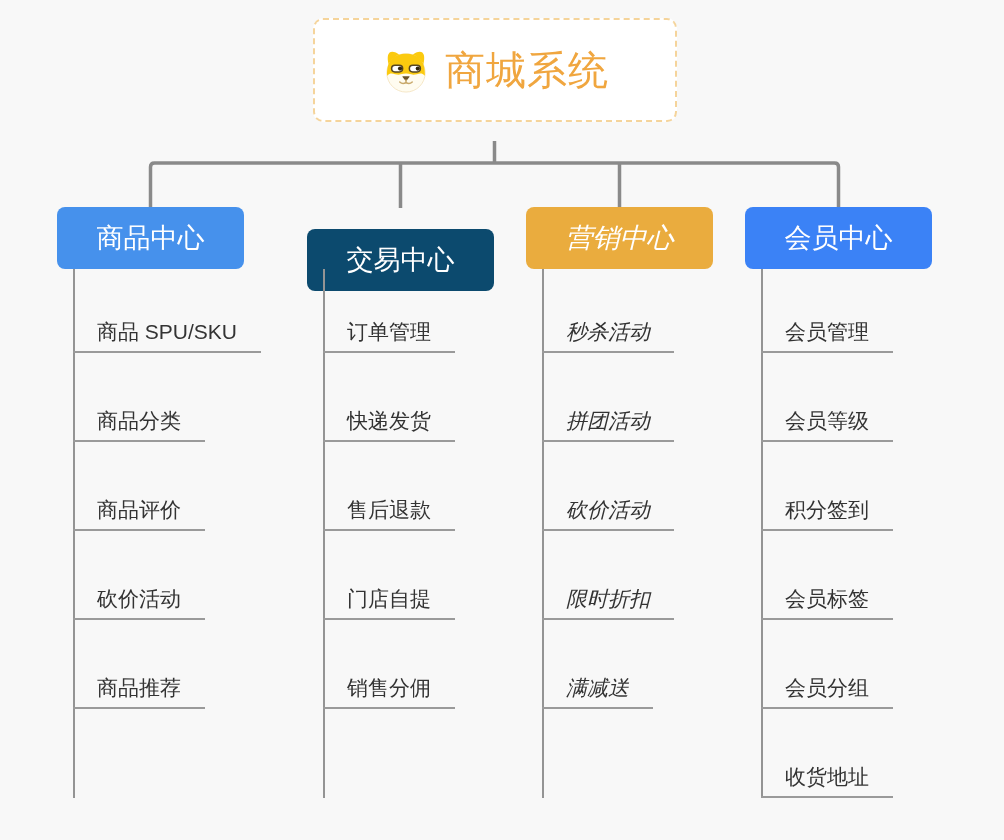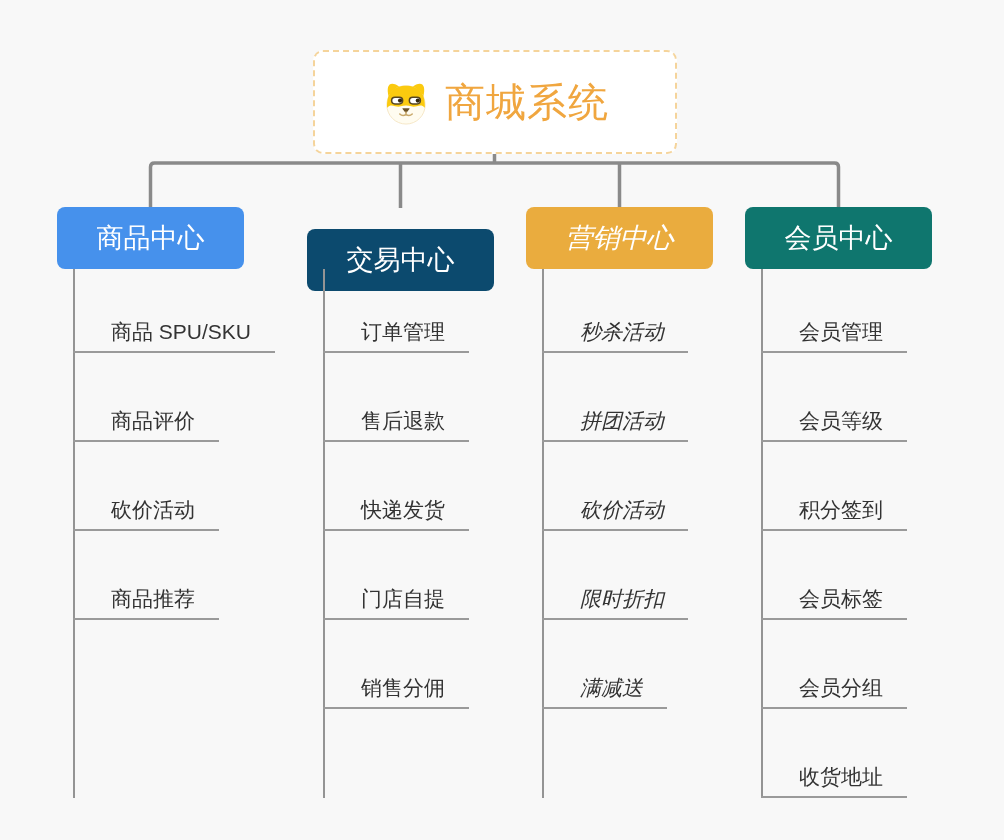--- a/index.html
+++ b/index.html
@@ -17,21 +17,21 @@
   
   .connectors {
     position: absolute;
     left: 0; top: 0;
     width: 1004px; height: 840px;
     pointer-events: none;
   }
   
   .root-node {
     position: absolute;
-    left: 313px; top: 50px;
+    left: 313px; top: 18px;
     width: 364px; height: 104px;
     box-sizing: border-box;
     background: #ffffff;
     border: 2px dashed #f5d49b;
     border-radius: 10px;
     display: flex;
     align-items: center;
     justify-content: center;
     gap: 14px;
   }
@@ -72,21 +72,21 @@
     left: 16px; top: 62px;
     display: flex;
     flex-direction: column;
     align-items: flex-start;
   }
   .branch-item {
     box-sizing: border-box;
     height: 89px;
     display: flex;
     align-items: flex-end;
-    padding: 0 24px 5px 38px;
+    padding: 0 24px 5px 24px;
     border-bottom: 2px solid #9a9a9a;
     font-size: 21px;
     color: #333333;
     white-space: nowrap;
   }
   .branch-item:first-child { height: 84px; }
 </style>
 </head>
 <body>
 
@@ -117,52 +117,53 @@
       </svg>
     </span>
     <span class="root-label">商城系统</span>
   </div>
 
   <div class="branch branch-1">
     <div class="branch-header" style="background-color: rgb(70, 145, 236);">商品中心</div>
     <div class="branch-spine"></div>
     <div class="branch-items">
       <div class="branch-item">商品 SPU/SKU</div>
+      <div class="branch-item">商品分类</div>
       <div class="branch-item">商品评价</div>
       <div class="branch-item">砍价活动</div>
       <div class="branch-item">商品推荐</div>
     </div>
   </div>
 
   <div class="branch branch-2">
     <div class="branch-header" style="background-color: #0c4a6e; margin-top: 22px;">交易中心</div>
     <div class="branch-spine"></div>
     <div class="branch-items">
       <div class="branch-item">订单管理</div>
+      <div class="branch-item">快递发货</div>
       <div class="branch-item">售后退款</div>
-      <div class="branch-item">快递发货</div>
       <div class="branch-item">门店自提</div>
       <div class="branch-item">销售分佣</div>
     </div>
   </div>
 
   <div class="branch branch-3">
     <div class="branch-header" style="background-color: rgb(234, 172, 62);">营销中心</div>
     <div class="branch-spine"></div>
     <div class="branch-items">
       <div class="branch-item">秒杀活动</div>
       <div class="branch-item">拼团活动</div>
       <div class="branch-item">砍价活动</div>
       <div class="branch-item">限时折扣</div>
       <div class="branch-item">满减送</div>
     </div>
   </div>
 
   <div class="branch branch-4">
-    <div class="branch-header" style="background-color: #0f766e;">会员中心</div>
+    <div class="branch-header" style="background-color: #3b82f6;">会员中心</div>
     <div class="branch-spine"></div>
     <div class="branch-items">
       <div class="branch-item">会员管理</div>
       <div class="branch-item">会员等级</div>
       <div class="branch-item">积分签到</div>
       <div class="branch-item">会员标签</div>
       <div class="branch-item">会员分组</div>
       <div class="branch-item">收货地址</div>
     </div>
   </div>

